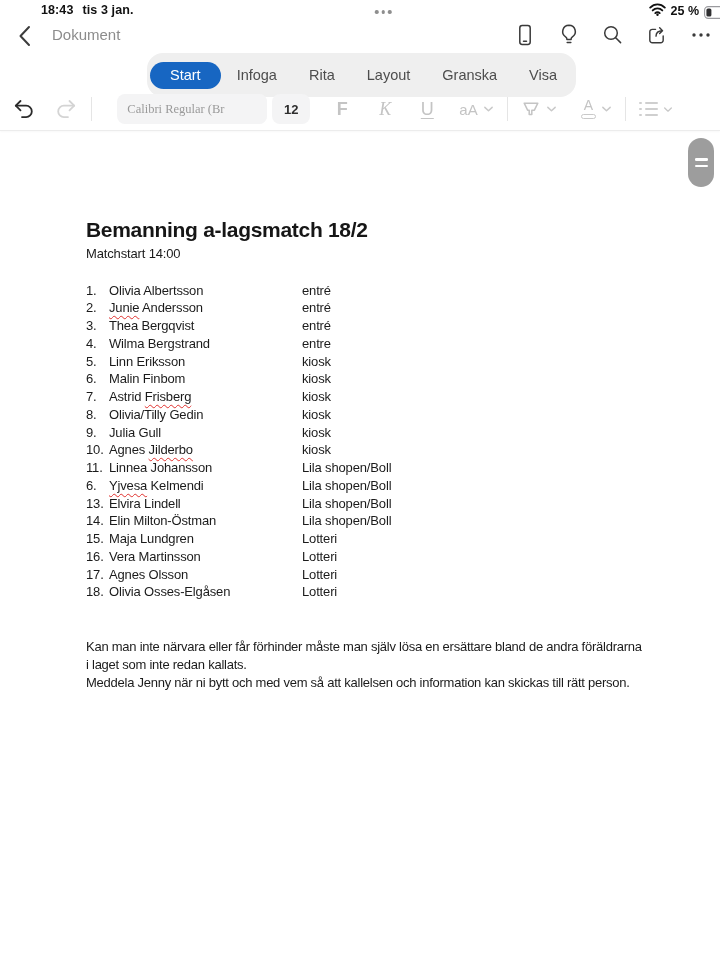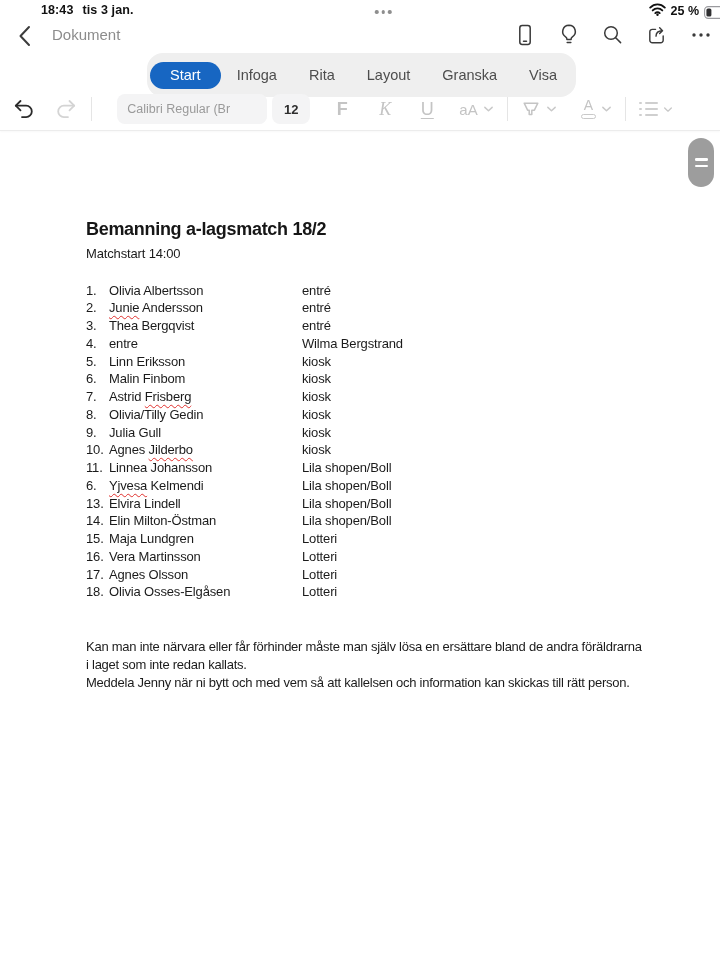--- a/index.html
+++ b/index.html
@@ -29,21 +29,21 @@
   .tab { font-size:14.5px; color:#4d4d4d; padding:0 16px; height:27px; line-height:27px; border-radius:14px; cursor:pointer; white-space:nowrap; }
   .tab.selected { background:#1766c2; color:#fff; padding:0 20px; }
 
   
   .toolbar { position:absolute; top:88px; left:0; width:720px; height:43px; display:flex; align-items:center; border-bottom:1px solid #ececec; box-shadow:0 1px 2px rgba(0,0,0,.03); }
   .tb-btn { display:flex; align-items:center; justify-content:center; cursor:pointer; }
   .tb-divider { width:1.3px; height:24px; background:#e5e5e5; margin:0 13px; }
   .undo { margin-left:12px; }
   .redo { margin-left:18px; }
   .font-field { margin-left:12px; width:150px; height:30px; background:#f4f4f5; border-radius:8px; display:flex; align-items:center; padding:0 10px; overflow:hidden; position:relative; cursor:pointer; }
-  .font-field .fname { font-size:12.5px; color:#9a9a9a; white-space:nowrap; }
+  .font-field .fname { font-size:12.5px; color:#9a9a9a; white-space:nowrap;font-family:Liberation Serif, serif; }
   .font-field::after { content:""; position:absolute; right:0; top:0; width:22px; height:100%; background:linear-gradient(to right, rgba(244,244,245,0), #f4f4f5); }
   .size-field { margin-left:5px; width:38px; height:30px; background:#f4f4f5; border-radius:8px; display:flex; align-items:center; justify-content:center; font-size:13px; font-weight:600; color:#2e2e2e; cursor:pointer; }
   .fmt-letter { color:#c4c4c4; font-size:18px; width:20px; text-align:center; }
   .fmt-b { margin-left:22px; font-weight:600; }
   .fmt-i { margin-left:23px; font-style:italic; font-family:"Liberation Serif", serif; }
   .fmt-u { margin-left:22px; text-decoration:underline; text-underline-offset:3px; }
   .fmt-case { margin-left:22px; font-size:15px; color:#c4c4c4; display:flex; align-items:center; gap:5px; }
   .chev { stroke:#c9c9c9; fill:none; stroke-width:1.6; stroke-linecap:round; stroke-linejoin:round; }
   .ic-gray { stroke:#c4c4c4; fill:none; stroke-width:1.5; stroke-linecap:round; stroke-linejoin:round; }
   .hl-btn, .fc-btn, .list-btn { display:flex; align-items:center; gap:5px; cursor:pointer; }
@@ -55,21 +55,21 @@
   .list-glyph .row { display:flex; align-items:center; gap:3px; }
   .list-glyph .d { width:2.5px; height:2.5px; border-radius:50%; background:#cfcfcf; }
   .list-glyph .l { width:13px; height:1.7px; background:#cfcfcf; border-radius:1px; }
 
   
   .scroll-handle { position:absolute; top:138px; left:688px; width:26px; height:49px; border-radius:13.5px; background:#9d9d9d; display:flex; flex-direction:column; align-items:center; justify-content:center; gap:4px; cursor:grab; }
   .scroll-handle i { width:13px; height:2.6px; background:#fff; border-radius:1.3px; }
 
   
   .doc { position:absolute; top:217px; left:86px; width:560px; color:#1b1b1b; cursor:text; }
-  .doc-h1 { font-size:18px; font-weight:700; letter-spacing:-.3px; line-height:25px; color:#161616; }
+  .doc-h1 { font-size:21px; font-weight:700; letter-spacing:-.3px; line-height:25px; color:#161616; }
   .doc-sub { font-size:13px; line-height:17.5px; margin-top:3px; letter-spacing:-.15px; }
   .doc-meet { font-size:13px; font-weight:700; margin-top:16px; letter-spacing:-.15px; }
   .roster { margin-top:19px; font-size:13px; letter-spacing:-.15px; }
   .roster .rrow { display:grid; grid-template-columns:23px 193px 1fr; line-height:17.75px; }
   .misspelled { text-decoration:underline; text-decoration-style:wavy; text-decoration-color:#e0312e; text-decoration-thickness:1px; text-underline-offset:2.5px; }
   .notes { margin-top:37px; font-size:13px; line-height:18.2px; letter-spacing:-.25px; width:560px; }
 </style>
 </head>
 <body>
 
@@ -241,22 +241,22 @@
         <span><span class="misspelled">Junie</span> Andersson</span>
         <span>entré</span>
       </div>
       <div class="rrow">
         <span>3.</span>
         <span>Thea Bergqvist</span>
         <span>entré</span>
       </div>
       <div class="rrow">
         <span>4.</span>
+        <span>Wilma Bergstrand</span>
         <span>entre</span>
-        <span>Wilma Bergstrand</span>
       </div>
       <div class="rrow">
         <span>5.</span>
         <span>Linn Eriksson</span>
         <span>kiosk</span>
       </div>
       <div class="rrow">
         <span>6.</span>
         <span>Malin Finbom</span>
         <span>kiosk</span>

